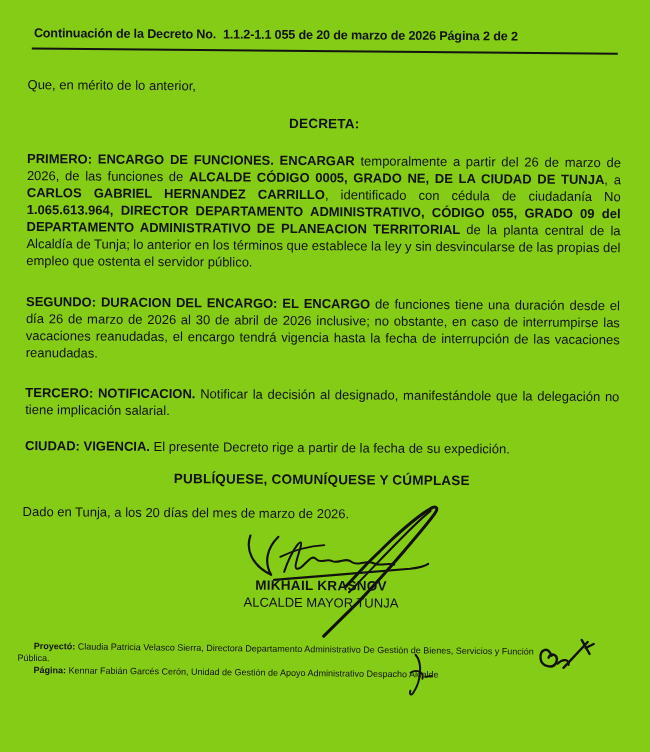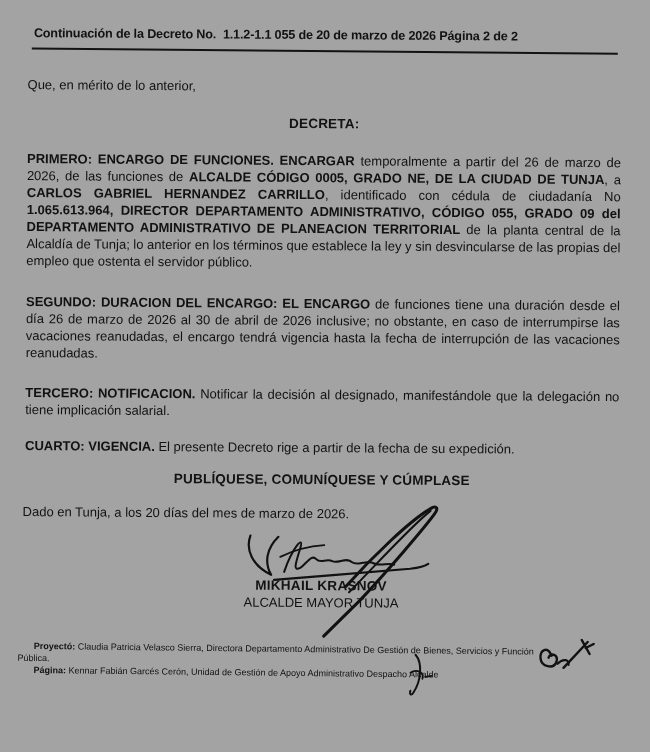--- a/index.html
+++ b/index.html
@@ -1,19 +1,19 @@
 <!DOCTYPE html>
 <html><head>
 <meta charset="utf-8">
 <style>
   html,body{margin:0;padding:0;background:#ffffff;}
   body{width:650px;height:752px;overflow:hidden;position:relative;
        font-family:"Liberation Sans",sans-serif;color:#121212;
        -webkit-font-smoothing:antialiased;}
-  .page{position:absolute;inset:0;background:#a3a3a3;}
+  .page{position:absolute;inset:0;background:#84cc16;}
   .scan{position:absolute;inset:0;transform:rotate(0.4deg);transform-origin:20px 20px;}
 
   .hdr{position:absolute;left:34px;top:26px;width:586px;
        font-size:12.6px;font-weight:700;letter-spacing:-0.15px;white-space:nowrap;}
   .hdr-rule{position:absolute;left:32px;top:48px;width:586px;height:0;
        border-top:2px solid #131313;transform:rotate(0.12deg);}
   p{margin:0;font-size:13px;line-height:17px;}
   .just{text-align:justify;}
   .intro{position:absolute;left:28px;top:76px;font-size:13px;}
   .decreta{position:absolute;left:28px;top:114px;width:594px;text-align:center;
@@ -51,21 +51,21 @@
     <p class="intro">Que, en mérito de lo anterior,</p>
 
     <div class="decreta">DECRETA:</div>
 
     <p class="art1 just"><b>PRIMERO: ENCARGO DE FUNCIONES. ENCARGAR </b><span>temporalmente a partir del 26 de marzo de 2026, de las funciones de </span><b>ALCALDE CÓDIGO 0005, GRADO NE, DE LA CIUDAD DE TUNJA</b><span>, a </span><b>CARLOS GABRIEL HERNANDEZ CARRILLO</b><span>, identificado con cédula de ciudadanía No </span><b>1.065.613.964, DIRECTOR DEPARTAMENTO ADMINISTRATIVO, CÓDIGO 055, GRADO 09 del DEPARTAMENTO ADMINISTRATIVO DE PLANEACION TERRITORIAL</b><span> de la planta central de la Alcaldía de Tunja; lo anterior en los términos que establece la ley y sin desvincularse de las propias del empleo que ostenta el servidor público.</span></p>
 
     <p class="art2 just"><b>SEGUNDO: DURACION DEL ENCARGO: EL ENCARGO </b><span>de funciones tiene una duración desde el día 26 de marzo de 2026 al 30 de abril de 2026 inclusive; no obstante, en caso de interrumpirse las vacaciones reanudadas, el encargo tendrá vigencia hasta la fecha de interrupción de las vacaciones reanudadas.</span></p>
 
     <p class="art3 just"><b>TERCERO: NOTIFICACION. </b><span>Notificar la decisión al designado, manifestándole que la delegación no tiene implicación salarial.</span></p>
 
-    <p class="art4"><b>CUARTO: VIGENCIA. </b><span>El presente Decreto rige a partir de la fecha de su expedición.</span></p>
+    <p class="art4"><b>CIUDAD: VIGENCIA. </b><span>El presente Decreto rige a partir de la fecha de su expedición.</span></p>
 
     <div class="publish">PUBLÍQUESE, COMUNÍQUESE Y CÚMPLASE</div>
 
     <p class="dado">Dado en Tunja, a los 20 días del mes de marzo de 2026.</p>
 
     <div class="sig-name">MIKHAIL KRASNOV</div>
     <div class="sig-title">ALCALDE MAYOR TUNJA</div>
 
     <svg class="sig-svg" viewBox="0 0 220 140">
 

